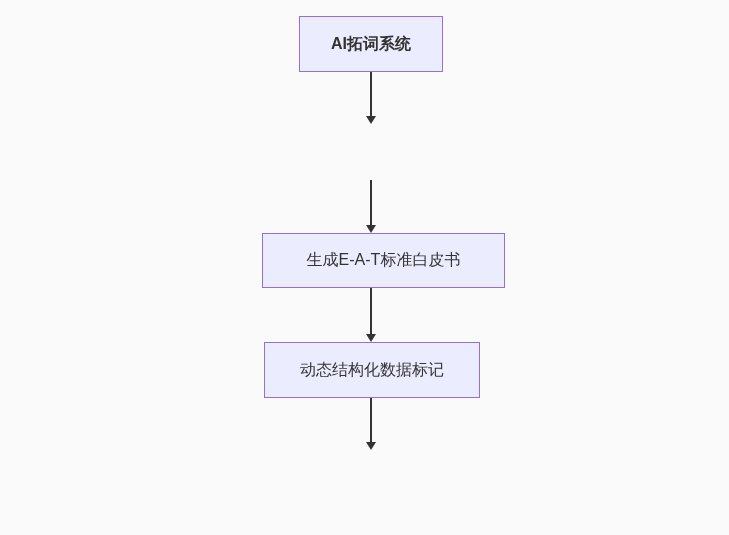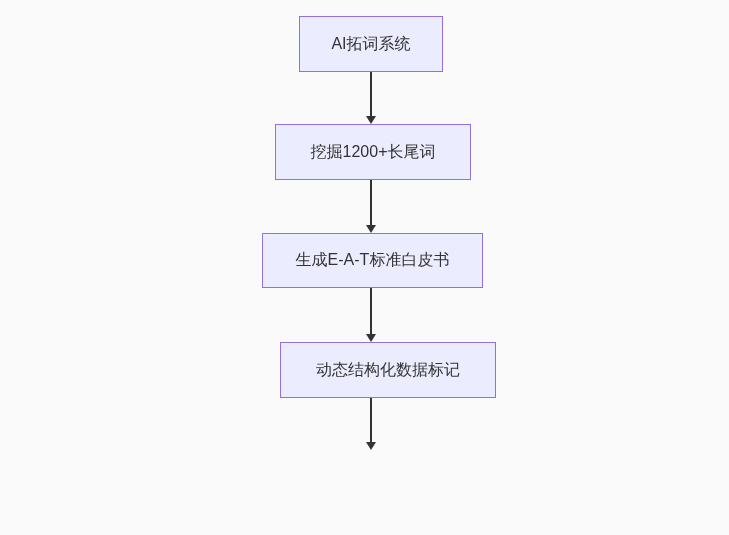--- a/index.html
+++ b/index.html
@@ -25,24 +25,24 @@
     background: #ececff;
     border: 1px solid #9370db;
     color: #333333;
     font-size: 16px;
     display: flex;
     align-items: center;
     justify-content: center;
     text-align: center;
     white-space: nowrap;
   }
-  .node-1 { left: 299px; top: 16px;  width: 144px; height: 56px; }
+  .node-1 { left: 299px; top: 16px;  width: 144px; height: 56px; font-weight: bold; }
   .node-2 { left: 275px; top: 124px; width: 196px; height: 56px; }
-  .node-3 { left: 262px; top: 233px; width: 221px; height: 55px; }
-  .node-4 { left: 280px; top: 342px; width: 216px; height: 56px; }
+  .node-3 { left: 262px; top: 233px; width: 243px; height: 55px; }
+  .node-4 { left: 264px; top: 342px; width: 216px; height: 56px; }
   .node-5 { left: 255px; top: 450px; width: 232px; height: 56px; }
 
   .edge-line {
     position: absolute;
     left: 370px;
     width: 2px;
     background: #333333;
   }
   .edge-line.e1 { top: 72px;  height: 45px; }
   .edge-line.e2 { top: 180px; height: 46px; }
@@ -68,23 +68,20 @@
 
 <div class="canvas">
 
   <div class="node node-1">
     <span>AI拓词系统</span>
   </div>
 
   <div class="edge-line e1"></div>
   <div class="arrow-head h1"></div>
 
-  <div class="node node-2">
-    <span>挖掘1200+长尾词</span>
-  </div>
 
   <div class="edge-line e2"></div>
   <div class="arrow-head h2"></div>
 
   <div class="node node-3">
     <span>生成E-A-T标准白皮书</span>
   </div>
 
   <div class="edge-line e3"></div>
   <div class="arrow-head h3"></div>

